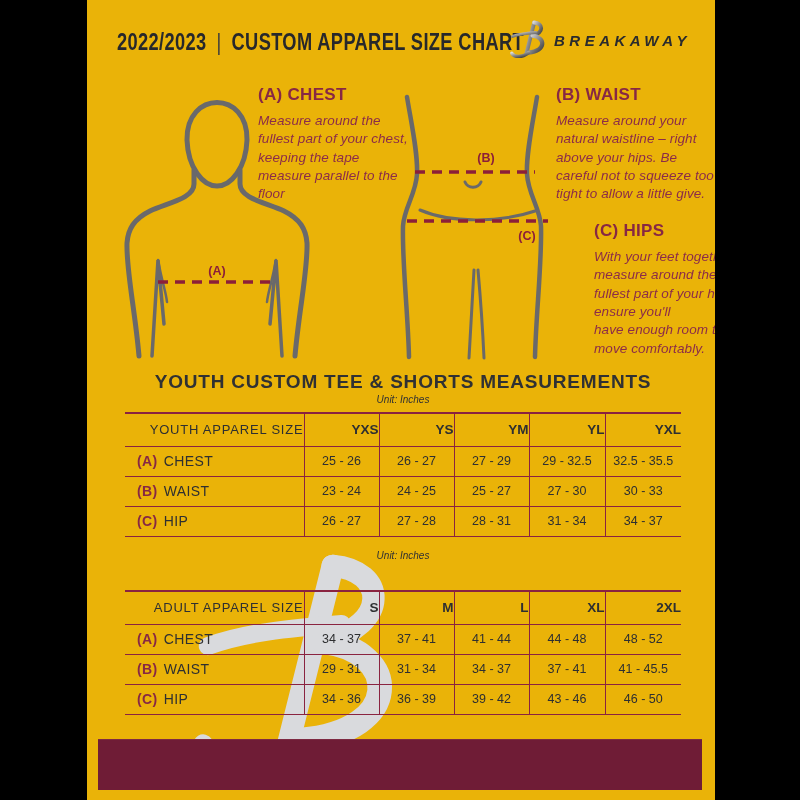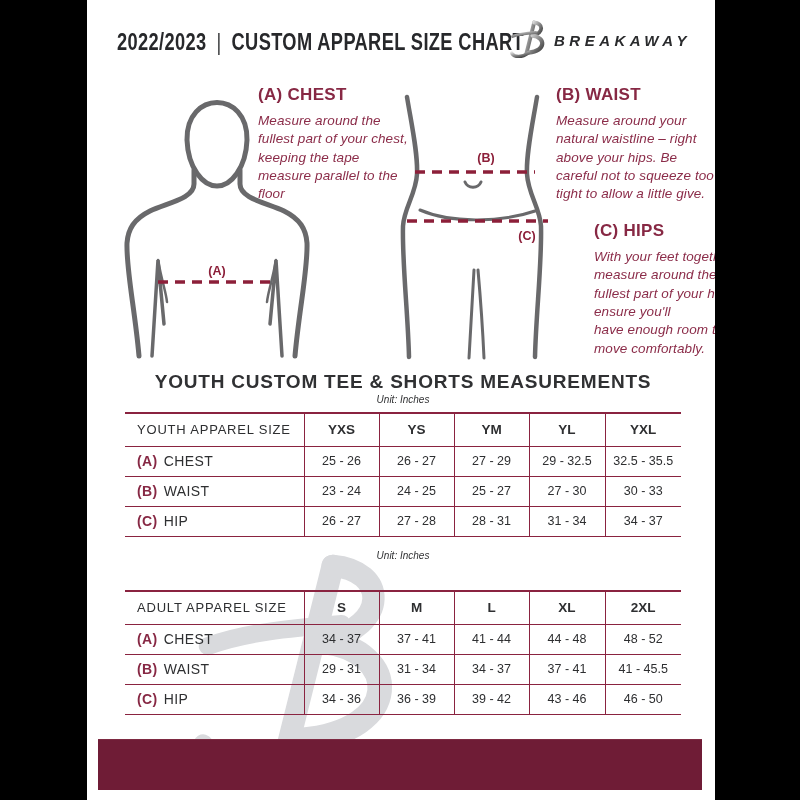--- a/index.html
+++ b/index.html
@@ -2,21 +2,21 @@
 <html><head>
 <meta charset="utf-8">
 <style>
   html,body{margin:0;padding:0;}
   body{
     width:800px;height:800px;position:relative;background:#000;
     font-family:"Liberation Sans","DejaVu Sans",sans-serif;overflow:hidden;
   }
   .page{
     position:absolute;left:87px;top:0;width:628px;height:800px;
-    background:#ffffff;overflow:hidden;
+    background:#eab308;overflow:hidden;
   }
   .abs{position:absolute;}
 
   
   .doc-title{
     left:30px;top:30px;font-size:24px;font-weight:bold;color:#27282b;
     white-space:nowrap;transform:scaleX(0.76);transform-origin:left top;
     letter-spacing:0.5px;line-height:1;
   }
   .doc-title .pipe{font-weight:400;padding:0 13px;color:#3a3b3d;}
@@ -40,21 +40,21 @@
   
   .size-table{
     border-collapse:collapse;table-layout:fixed;width:556px;
     border-top:2px solid #8a2340;
   }
   .size-table td{padding:0;vertical-align:middle;color:#2e2f31;
     border-bottom:1.5px solid #8a2340;}
   .size-table td + td{border-left:1.5px solid #8a2340;text-align:center;}
   .size-table tr.head{height:33px;}
   .size-table tr.data{height:30px;}
-  .size-table tr.head td{font-weight:bold;font-size:13.5px;}
+  .size-table tr.head td{font-weight:bold;font-size:13.5px;text-align:right;}
   .size-table td.first{padding-left:12px;text-align:left;}
   .size-table tr.head td.first{font-weight:400;font-size:13px;letter-spacing:0.8px;}
   .size-table tr.data td{font-size:12.5px;}
   .size-table tr.data td.first{font-size:14px;letter-spacing:0.4px;}
   .pfx{color:#872844;font-weight:bold;margin-right:6px;}
 
   
   .footer-bar{left:11px;top:739px;width:604px;height:50px;background:#6f1c36;
     border-top:1px solid #7e2a42;}
 

